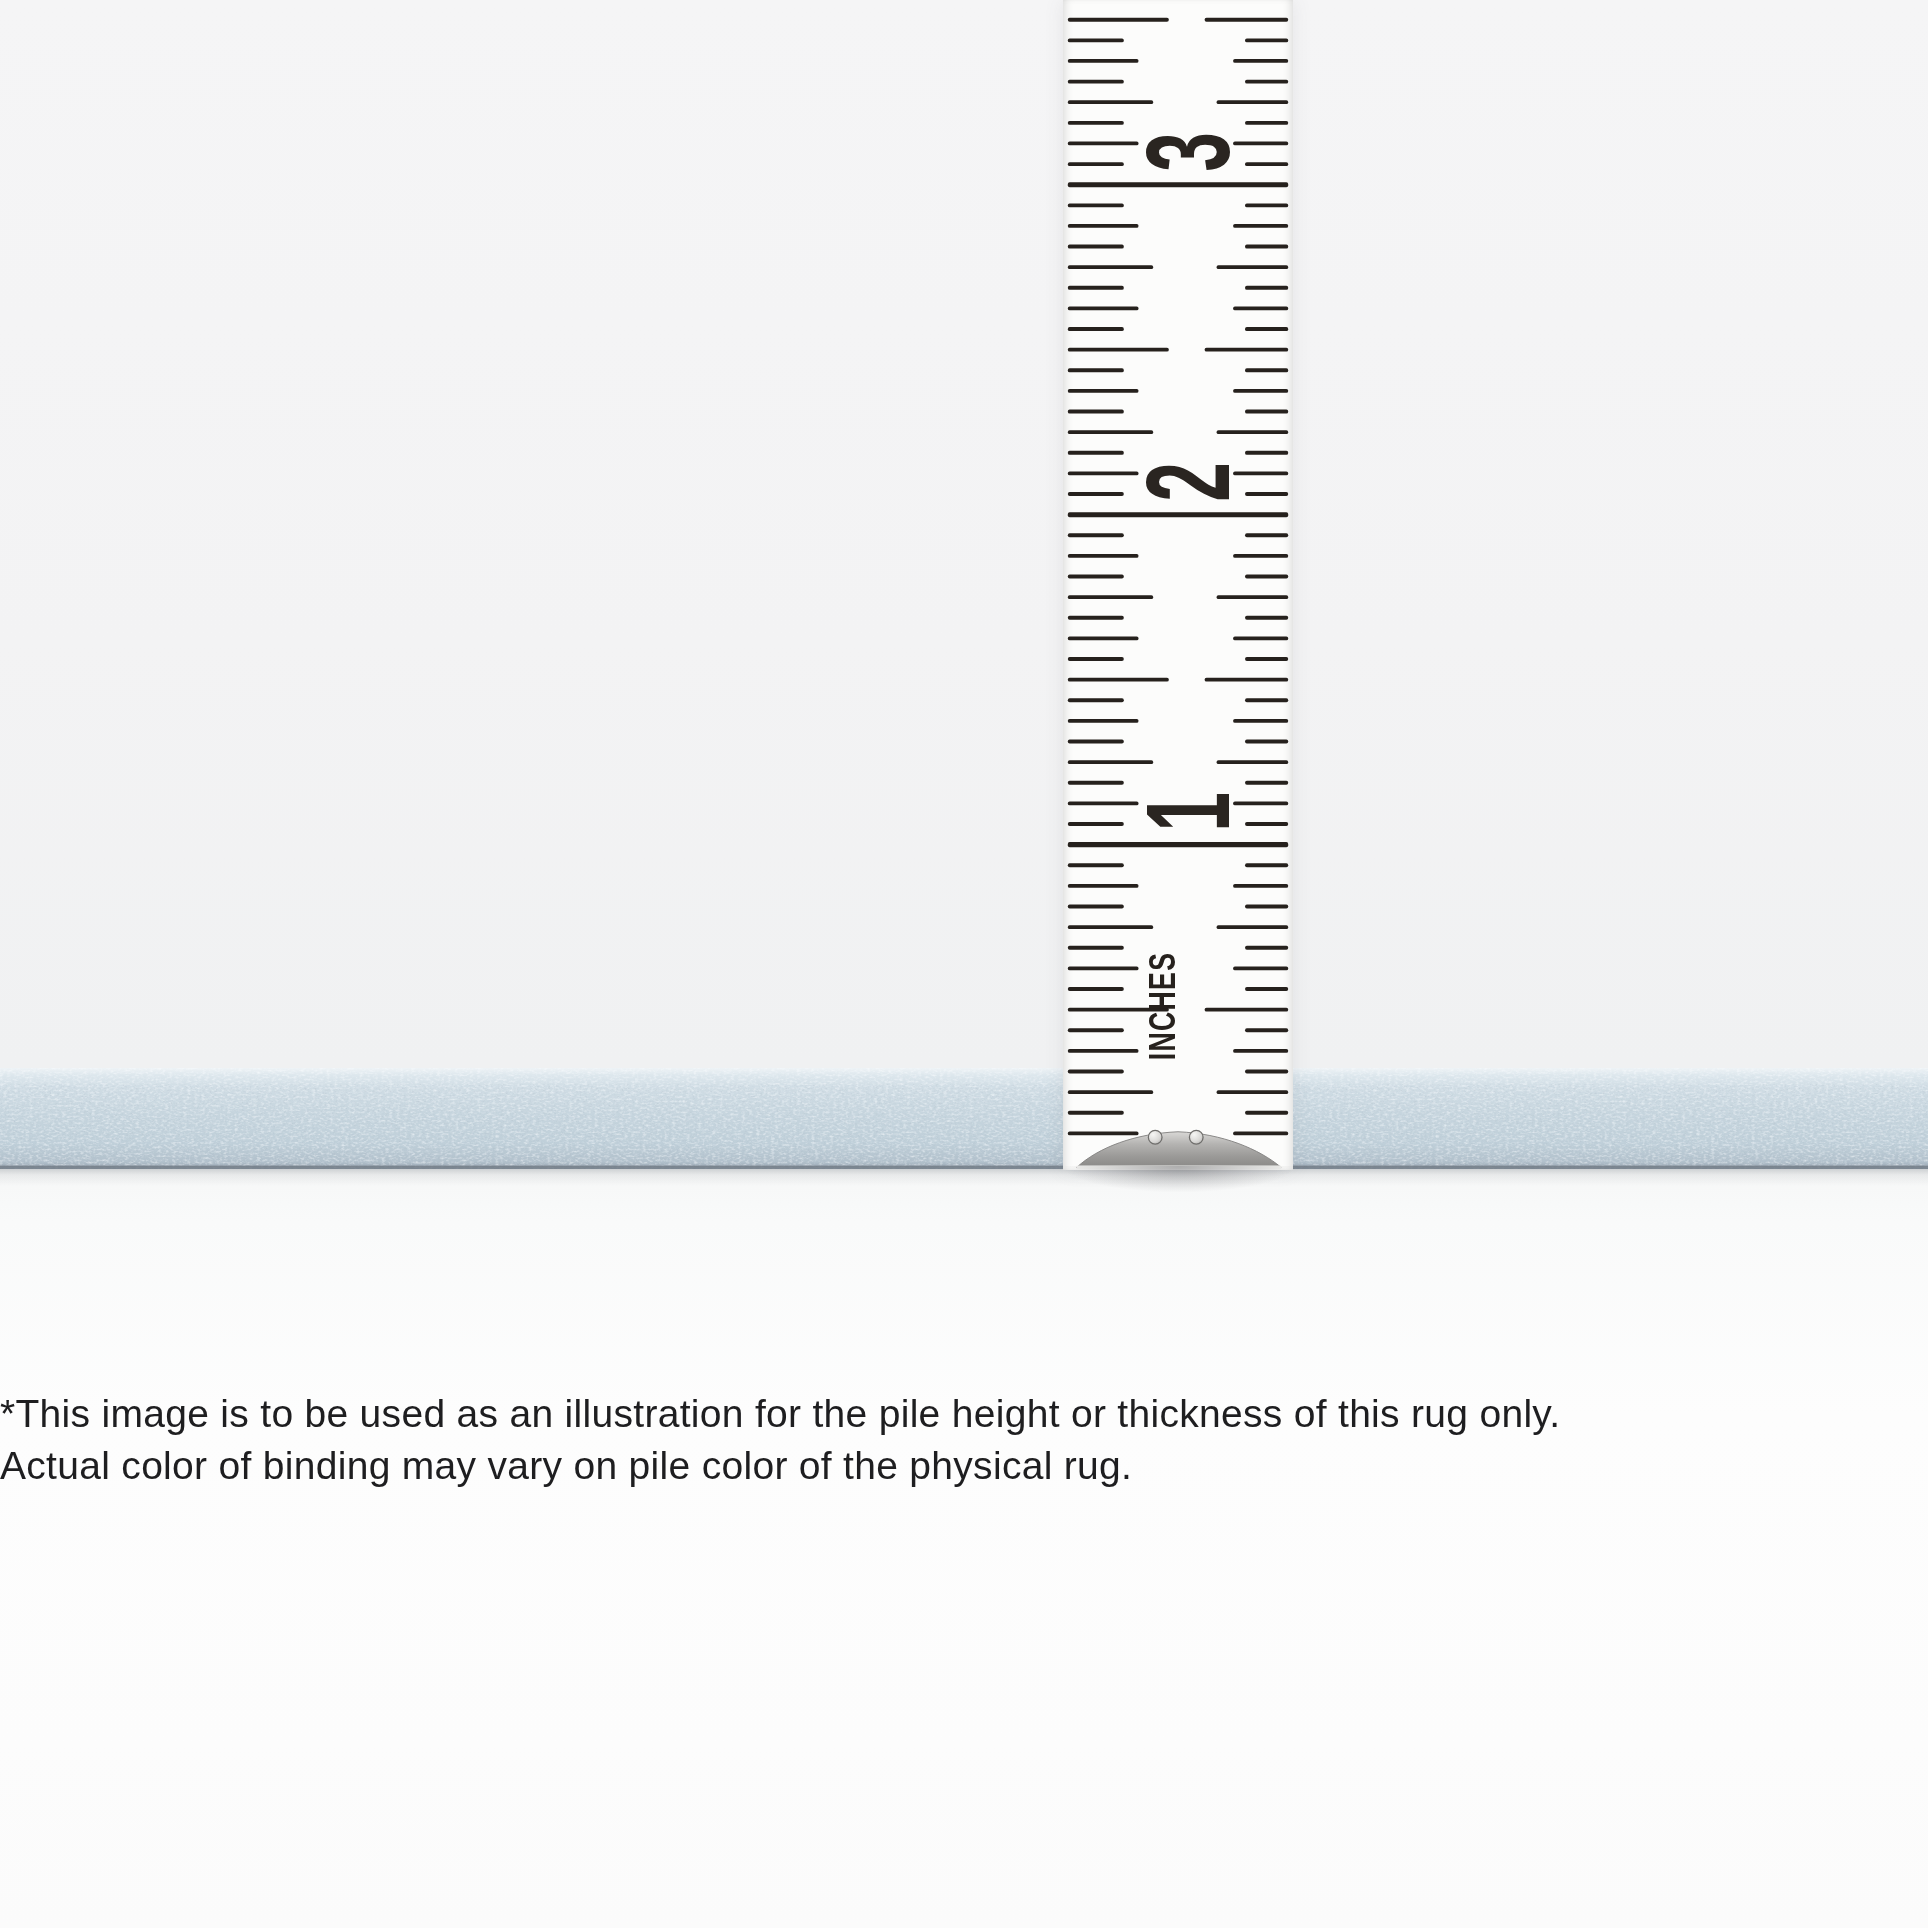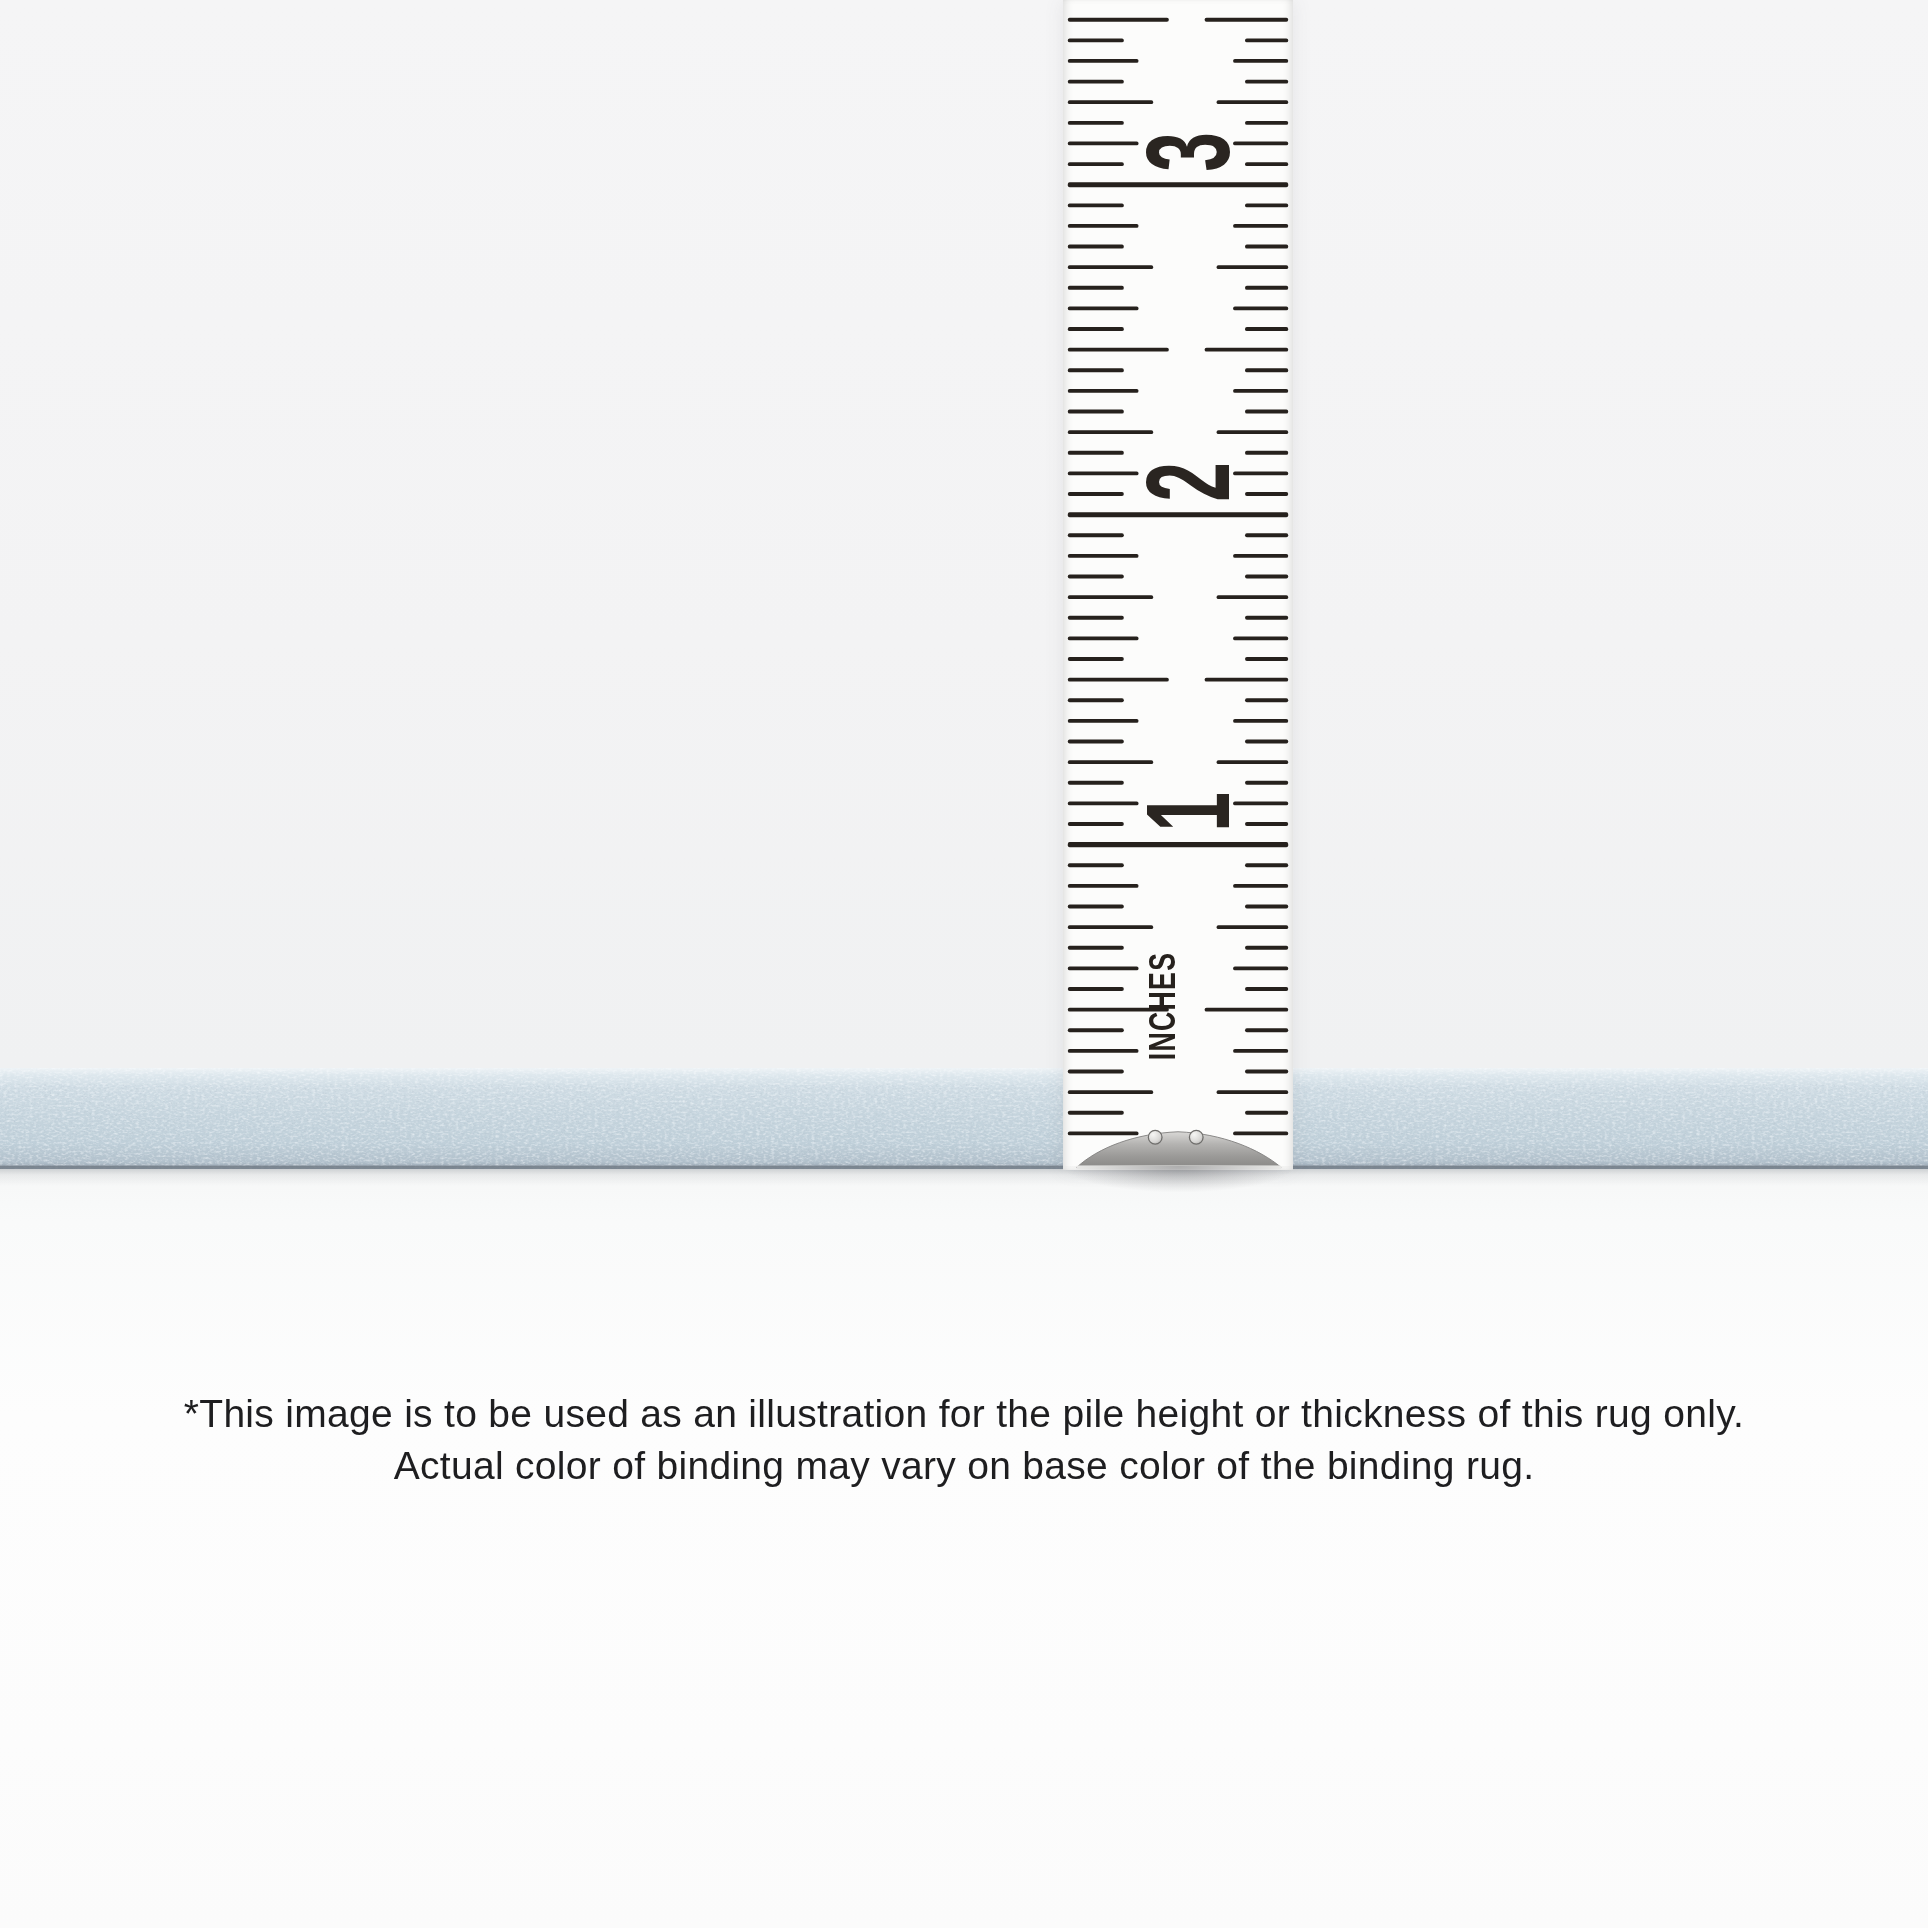--- a/index.html
+++ b/index.html
@@ -49,21 +49,21 @@
     white-space:nowrap;
   }
   .clip{position:absolute;left:0;top:1098px;}
   .clip-shadow{
     position:absolute;left:1065px;top:1166px;width:228px;height:26px;
     background:radial-gradient(ellipse at 50% 0%, rgba(50,50,55,0.35), rgba(50,50,55,0.12) 45%, rgba(50,50,55,0) 72%);
   }
   
   .caption{
     position:absolute;left:0;top:1388px;width:1928px;
-    text-align:center;color:#1e1e20;
+    color:#1e1e20;
     font-size:39px;line-height:52px;letter-spacing:0.3px;
   }
 </style>
 </head>
 <body>
 
 <div class="scene">
 
   <div class="rug">
     <svg width="1928" height="101" preserveAspectRatio="none" viewBox="0 0 2100 110">
@@ -227,17 +227,17 @@
       <path d="M14 76 C 38 54 78 39 125 37 C 174 39 214 56 238 76 Z" fill="url(#mg)" stroke="#82817f" stroke-width="1"></path>
       <path d="M14 76 L238 76" stroke="#efefed" stroke-width="4"></path>
       <circle cx="100" cy="43" r="7.5" fill="url(#rivet)" stroke="#6f6e6c" stroke-width="1.4"></circle>
       <circle cx="145" cy="43" r="7.5" fill="url(#rivet)" stroke="#6f6e6c" stroke-width="1.4"></circle>
     </svg>
   </div>
   <div class="clip-shadow"></div>
 
   <div class="caption">
     <div>*This image is to be used as an illustration for the pile height or thickness of this rug only.</div>
-    <div>Actual color of binding may vary on base color of the binding rug.</div>
+    <div>Actual color of binding may vary on pile color of the physical rug.</div>
   </div>
 
 </div>
 
 
 </body></html>

